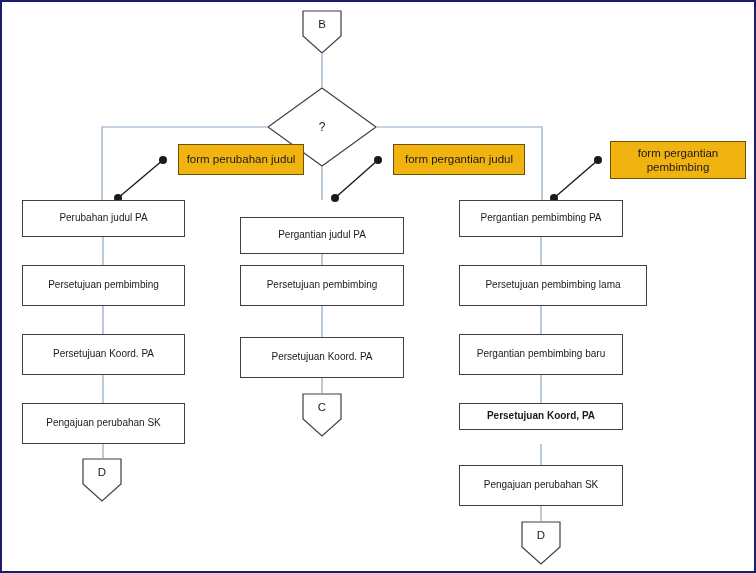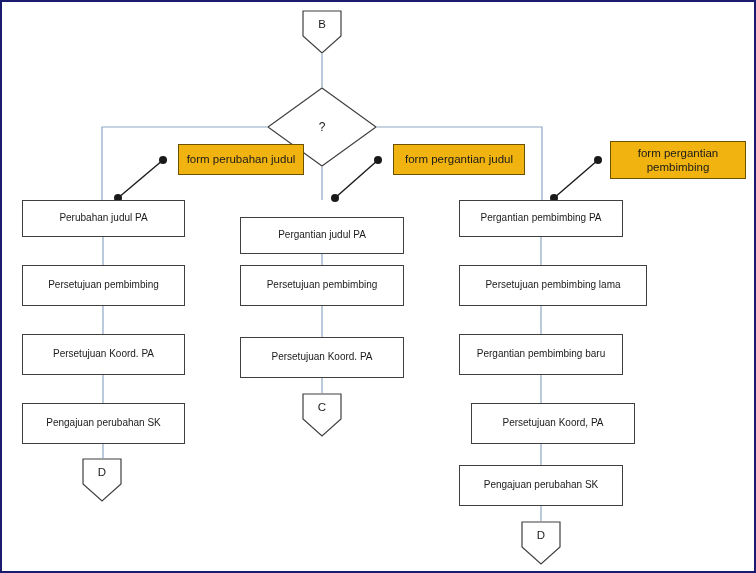--- a/index.html
+++ b/index.html
@@ -184,21 +184,21 @@
 
   <div class="node" style="left:457px;top:198px;width:164px;height:37px;">
     <span>Pergantian pembimbing PA</span>
   </div>
   <div class="node" style="left:457px;top:263px;width:188px;height:41px;">
     <span>Persetujuan pembimbing lama</span>
   </div>
   <div class="node" style="left:457px;top:332px;width:164px;height:41px;">
     <span>Pergantian pembimbing baru</span>
   </div>
-  <div class="node" style="left:469px;top:401px;width:164px;height:41px;">
+  <div class="node" style="left:457px;top:401px;width:164px;height:27px;font-weight:bold;">
     <span>Persetujuan Koord, PA</span>
   </div>
   <div class="node" style="left:457px;top:463px;width:164px;height:41px;">
     <span>Pengajuan perubahan SK</span>
   </div>
 
   <div class="callout" style="left:391px;top:142px;width:132px;height:31px;">
     <span>form pergantian judul</span>
   </div>
   <div class="callout" style="left:176px;top:142px;width:126px;height:31px;">

